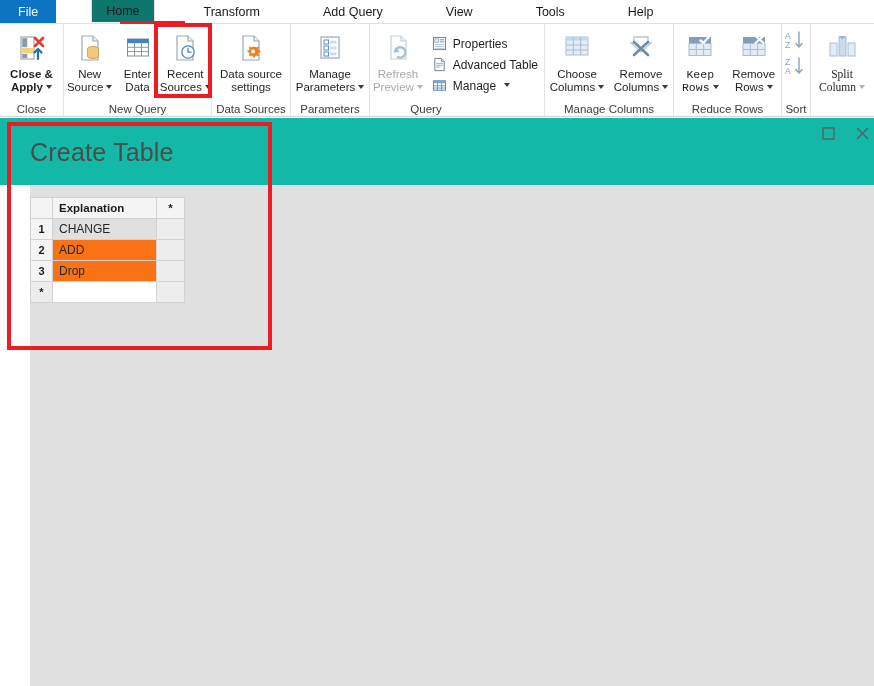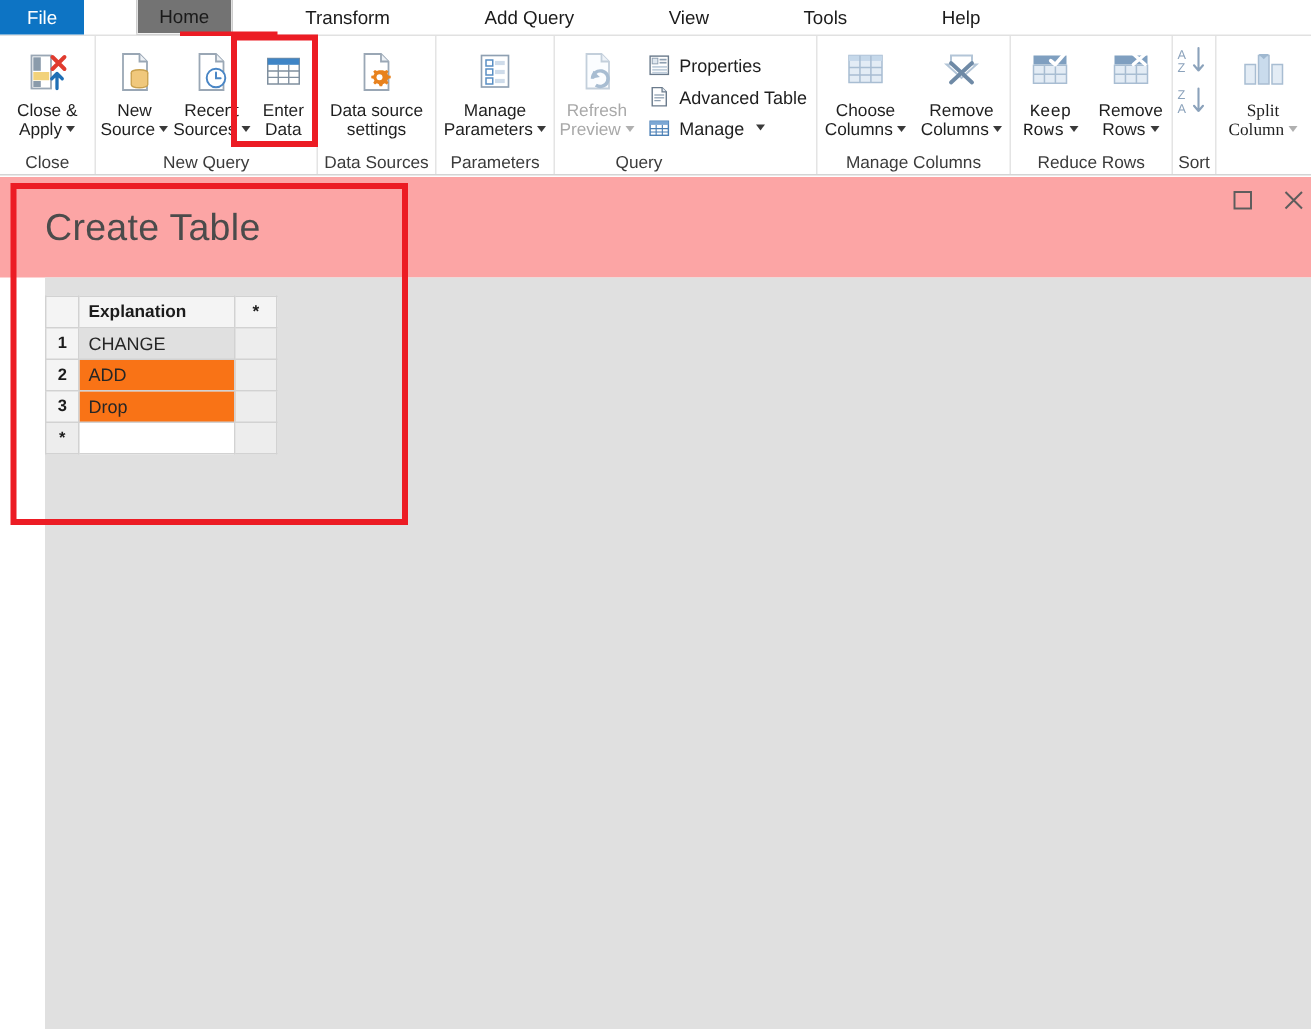--- a/index.html
+++ b/index.html
@@ -31,21 +31,21 @@
     justify-content: center;
     cursor: default;
     white-space: nowrap;
   }
   .tab.file {
     background: #0d74c4;
     color: #ffffff;
     padding: 0 18px;
   }
   .tab.active {
-    background: #737373;
+    background: #0f766e;
     border-left: 1px solid #e1e1e1;
     border-right: 1px solid #e1e1e1;
     border-bottom: 1px solid #f3f3f3;
     position: relative;
     top: 0;
     z-index: 2;
   }
 
   
   .ribbon {
@@ -158,21 +158,21 @@
     display: flex; align-items: center; justify-content: center;
     cursor: default;
   }
   .wbtn.max { left: 808px; }
   .wbtn.close { left: 842px; }
 
   .dialog-head {
     position: absolute;
     left: 0; top: 0;
     width: 874px; height: 67px;
-    background: #fca5a5;
+    background: #14b8a6;
   }
   .dialog-title {
     position: absolute;
     left: 30px; top: 20px;
     font-size: 25px;
     font-weight: 300;
     color: #4b4b4b;
     letter-spacing: 0.2px;
     white-space: nowrap;
   }
@@ -263,21 +263,21 @@
     </div>
   <div class="tab">
       <span>Help</span>
     </div>
 </div>
 
 <div class="ribbon">
 
   <div class="rgroup" style="width:64px;">
     <div class="rgroup-items">
-      <div class="bigbtn" style="width:63px;">
+      <div class="bigbtn" style="width:63px;font-weight:bold;">
         <div class="ico">
           <svg width="30" height="30" viewBox="0 0 30 30">
             <rect x="4" y="4" width="13" height="22" fill="#ffffff" stroke="#9aa7b5" stroke-width="1.2"></rect>
             <rect x="5.2" y="5.2" width="5" height="9" fill="#8a9bab"></rect>
             <rect x="5.2" y="15" width="10.6" height="5.5" fill="#f2d27a"></rect>
             <rect x="5.2" y="21" width="5" height="4" fill="#8a9bab"></rect>
             <path d="M18 5 L26 13 M26 5 L18 13" stroke="#e03b2e" stroke-width="2.6" stroke-linecap="round"></path>
             <path d="M21 26 L21 16 M17.5 19.5 L21 16 L24.5 19.5" stroke="#1f6fb5" stroke-width="2.2" fill="none" stroke-linecap="round" stroke-linejoin="round"></path>
           </svg>
         </div>
@@ -296,46 +296,46 @@
             <path d="M7 3 h11 l5 5 v19 h-16 z" fill="#ffffff" stroke="#9aa7b5" stroke-width="1.2"></path>
             <path d="M18 3 v5 h5" fill="#eef2f6" stroke="#9aa7b5" stroke-width="1.2"></path>
             <ellipse cx="18" cy="15.5" rx="5.5" ry="2" fill="#f0c87c" stroke="#c9a14f" stroke-width="0.9"></ellipse>
             <path d="M12.5 15.5 v8 a5.5 2 0 0 0 11 0 v-8" fill="#f0c87c" stroke="#c9a14f" stroke-width="0.9"></path>
           </svg>
         </div>
         <div class="lbl"><span>New
 Source</span><span class="caret"></span></div>
       </div>
 
-      <div class="bigbtn w58">
-        <div class="ico">
-          <svg width="30" height="30" viewBox="0 0 30 30">
-            <path d="M7 3 h11 l5 5 v19 h-16 z" fill="#ffffff" stroke="#9aa7b5" stroke-width="1.2"></path>
-            <path d="M18 3 v5 h5" fill="#eef2f6" stroke="#9aa7b5" stroke-width="1.2"></path>
-            <circle cx="18" cy="19" r="6.2" fill="#ffffff" stroke="#4a86c5" stroke-width="1.3"></circle>
-            <path d="M18 15.3 v3.9 h3.1" stroke="#4a86c5" stroke-width="1.3" fill="none" stroke-linecap="round"></path>
-          </svg>
-        </div>
-        <div class="lbl"><span>Recent
-Sources</span><span class="caret"></span></div>
-      </div>
-
       <div class="bigbtn w50">
         <div class="ico">
           <svg width="30" height="26" viewBox="0 0 30 26">
             <rect x="4.5" y="4" width="21" height="17" fill="#ffffff" stroke="#7f8f9e" stroke-width="1"></rect>
             <rect x="4.5" y="4" width="21" height="4.2" fill="#3f85c6"></rect>
             <line x1="4.5" y1="12.3" x2="25.5" y2="12.3" stroke="#7f8f9e" stroke-width="0.9"></line>
             <line x1="4.5" y1="16.6" x2="25.5" y2="16.6" stroke="#7f8f9e" stroke-width="0.9"></line>
             <line x1="11.5" y1="8.2" x2="11.5" y2="21" stroke="#7f8f9e" stroke-width="0.9"></line>
             <line x1="18.5" y1="8.2" x2="18.5" y2="21" stroke="#7f8f9e" stroke-width="0.9"></line>
           </svg>
         </div>
         <div class="lbl">Enter
 Data</div>
+      </div>
+
+      <div class="bigbtn w58">
+        <div class="ico">
+          <svg width="30" height="30" viewBox="0 0 30 30">
+            <path d="M7 3 h11 l5 5 v19 h-16 z" fill="#ffffff" stroke="#9aa7b5" stroke-width="1.2"></path>
+            <path d="M18 3 v5 h5" fill="#eef2f6" stroke="#9aa7b5" stroke-width="1.2"></path>
+            <circle cx="18" cy="19" r="6.2" fill="#ffffff" stroke="#4a86c5" stroke-width="1.3"></circle>
+            <path d="M18 15.3 v3.9 h3.1" stroke="#4a86c5" stroke-width="1.3" fill="none" stroke-linecap="round"></path>
+          </svg>
+        </div>
+        <div class="lbl"><span>Recent
+Sources</span><span class="caret"></span></div>
       </div>
     </div>
     <div class="rgroup-label">New Query</div>
   </div>
 
   <div class="rgroup" style="width:80px;">
     <div class="rgroup-items">
       <div class="bigbtn w78">
         <div class="ico">
           <svg width="30" height="30" viewBox="0 0 30 30">

